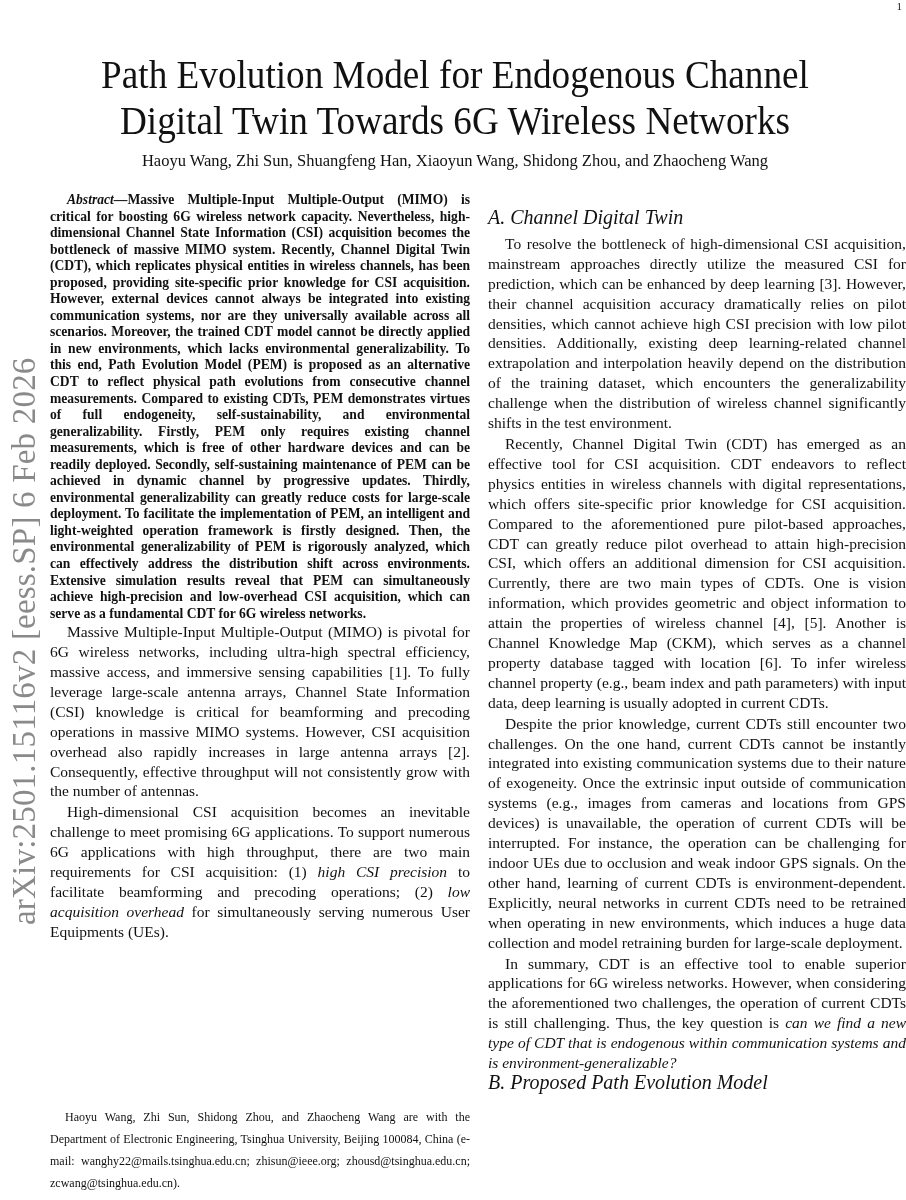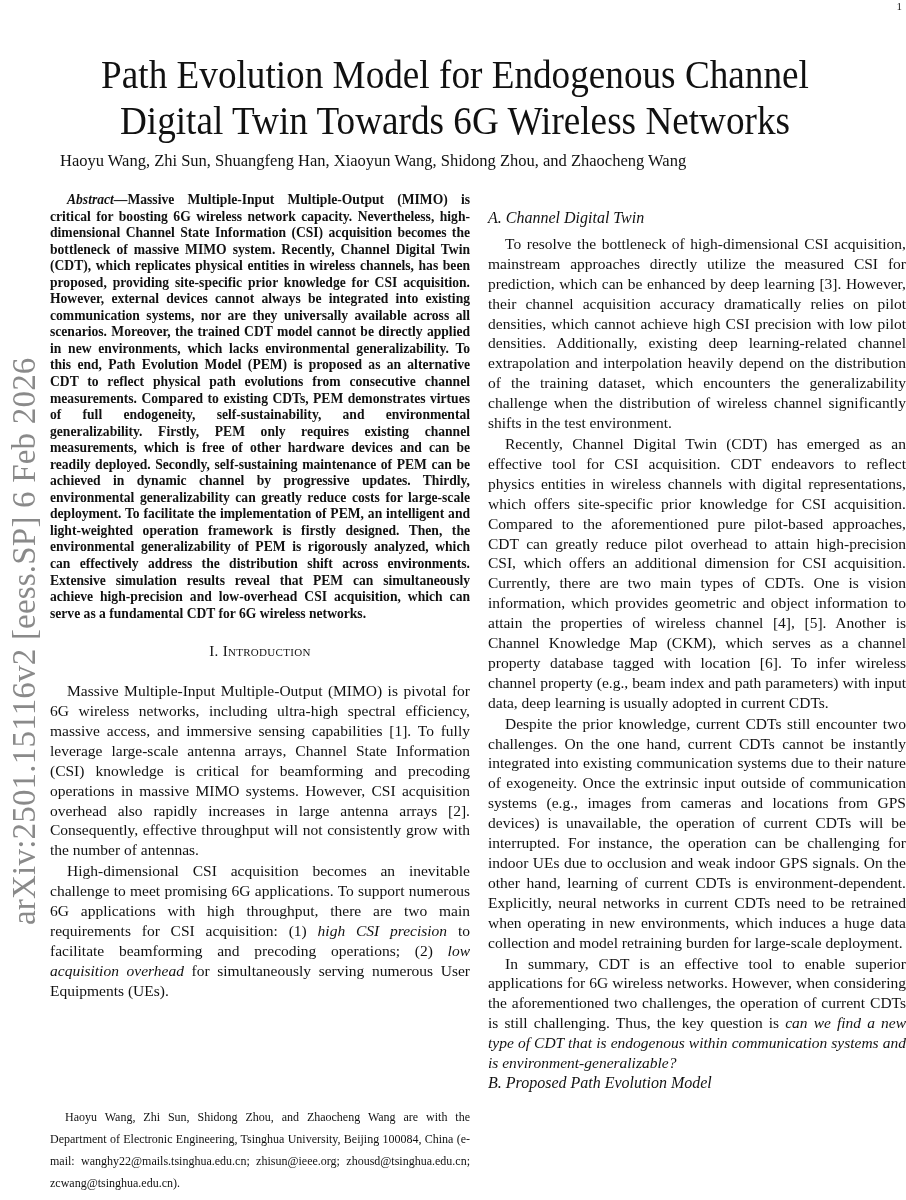--- a/index.html
+++ b/index.html
@@ -15,35 +15,35 @@
       width: 715px; line-height: 40px;
     }
 
     .title {
       position: absolute; left: 60px; width: 790px; top: 52px;
       text-align: center; font-size: 40px; line-height: 46px; color: #111;
       font-family: "Liberation Serif", serif; transform: scaleX(0.93); transform-origin: 50% 0;
     }
     .authors {
       position: absolute; left: 60px; width: 790px; top: 151px;
-      font-size: 16.5px; color: #111;
+      text-align: center; font-size: 16.5px; color: #111;
     }
 
     .col { position: absolute; width: 420px; font-size: 15.5px; line-height: 19.9px; text-align: justify; hyphens: manual; }
     .col.left { left: 50px; top: 192px; }
     .col.right { left: 488px; top: 208px; width: 418px; }
 
     .abstract { font-size: 13.6px; line-height: 16.55px; font-weight: bold; text-align: justify; }
     .abstract .abs-label { font-style: italic; }
     .indent { text-indent: 17px; }
 
     .section-heading {
       text-align: center; font-size: 15px; margin: 20px 0 19px 0; font-variant: small-caps; letter-spacing: 0.3px;
     }
-    .subsection-heading { font-style: italic; font-size: 16px; margin-bottom: 6px; }
+    .subsection-heading { font-style: italic; font-size: 20px; margin-bottom: 6px; }
     .subsection-heading.b { }
 
     p.para { margin: 0; }
     p.para + p.para { margin-top: 1px; }
     em { font-style: italic; font-family: Liberation Serif, serif; }
 
     .footnote {
       position: absolute; left: 50px; width: 420px; top: 1106px;
       font-size: 12px; line-height: 22px; text-align: justify;
     }
@@ -60,21 +60,20 @@
   <div>Path Evolution Model for Endogenous Channel</div>
   <div>Digital Twin Towards 6G Wireless Networks</div>
 </div>
 <div class="authors">Haoyu Wang, Zhi Sun, Shuangfeng Han, Xiaoyun Wang, Shidong Zhou, and Zhaocheng Wang</div>
 
 <div class="col left">
   <div class="abstract indent">
     <span class="abs-label">Abstract</span><span>—</span><span>Massive Multiple-Input Multiple-Output (MIMO) is critical for boosting 6G wireless network capacity. Nevertheless, high-dimensional Channel State Information (CSI) acquisition becomes the bottleneck of massive MIMO system. Recently, Channel Digital Twin (CDT), which replicates physical entities in wireless channels, has been proposed, providing site-specific prior knowledge for CSI acquisition. However, external devices cannot always be integrated into existing communication systems, nor are they universally available across all scenarios. Moreover, the trained CDT model cannot be directly applied in new environments, which lacks environmental generalizability. To this end, Path Evolution Model (PEM) is proposed as an alternative CDT to reflect physical path evolutions from consecutive channel measurements. Compared to existing CDTs, PEM demonstrates virtues of full endogeneity, self-sustainability, and environmental generalizability. Firstly, PEM only requires existing channel measurements, which is free of other hardware devices and can be readily deployed. Secondly, self-sustaining maintenance of PEM can be achieved in dynamic channel by progressive updates. Thirdly, environmental generalizability can greatly reduce costs for large-scale deployment. To facilitate the implementation of PEM, an intelligent and light-weighted operation framework is firstly designed. Then, the environmental generalizability of PEM is rigorously analyzed, which can effectively address the distri­bution shift across environments. Extensive simulation results reveal that PEM can simultaneously achieve high-precision and low-overhead CSI acquisition, which can serve as a fundamental CDT for 6G wireless networks.</span>
   </div>
 
-  <div class="section-heading">I. Introduction</div>
 
   <p class="para indent">Massive Multiple-Input Multiple-Output (MIMO) is pivotal for 6G wireless networks, including ultra-high spectral effi­ciency, massive access, and immersive sensing capabilities [1]. To fully leverage large-scale antenna arrays, Channel State Information (CSI) knowledge is critical for beamforming and precoding operations in massive MIMO systems. However, CSI acquisition overhead also rapidly increases in large an­tenna arrays [2]. Consequently, effective throughput will not consistently grow with the number of antennas.</p>
   <p class="para indent"><span>High-dimensional CSI acquisition becomes an inevitable challenge to meet promising 6G applications. To support numerous 6G applications with high throughput, there are two main requirements for CSI acquisition: (1) </span><em>high CSI precision</em><span> to facilitate beamforming and precoding operations; (2) </span><em>low acquisition overhead</em><span> for simultaneously serving numerous User Equipments (UEs).</span></p>
 </div>
 
 <div class="footnote">
   <p>Haoyu Wang, Zhi Sun, Shidong Zhou, and Zhaocheng Wang are with the Department of Electronic Engineering, Tsinghua University, Beijing 100084, China (e-mail: wanghy22@mails.tsinghua.edu.cn; zhisun@ieee.org; zhousd@tsinghua.edu.cn; zcwang@tsinghua.edu.cn).</p>
   <p>Corresponding Authors: Zhi Sun and Xiaoyun Wang</p>
 </div>
 

